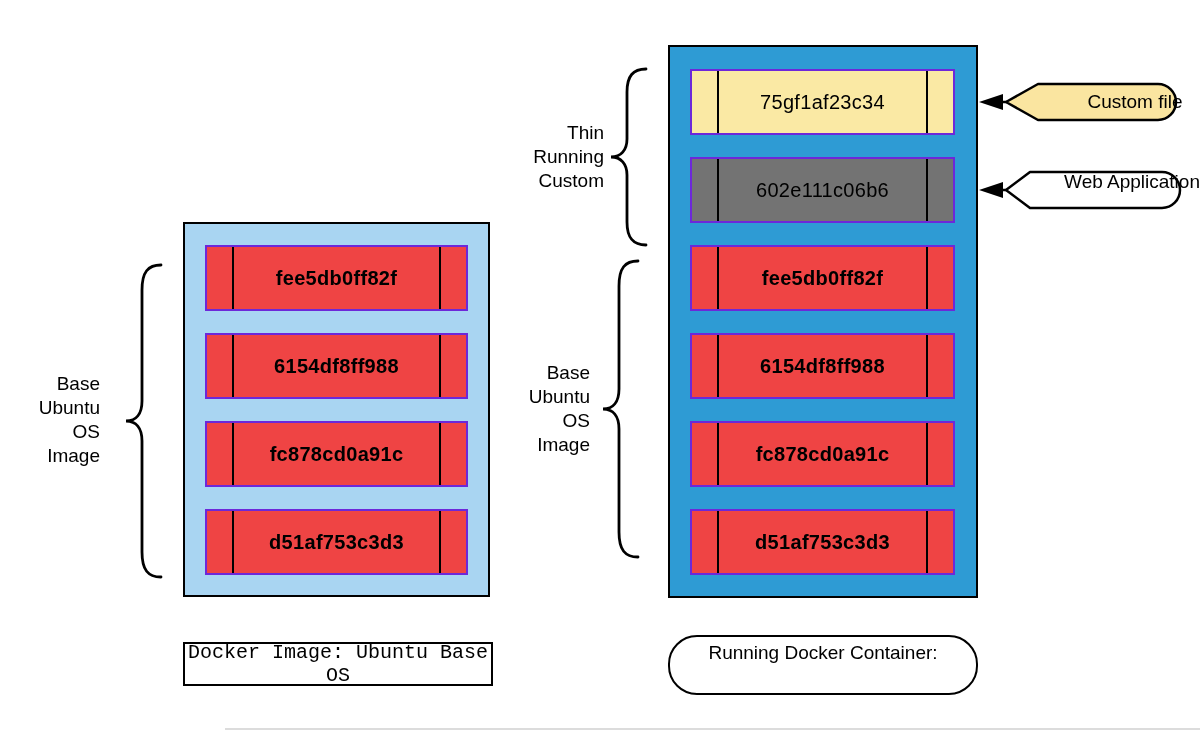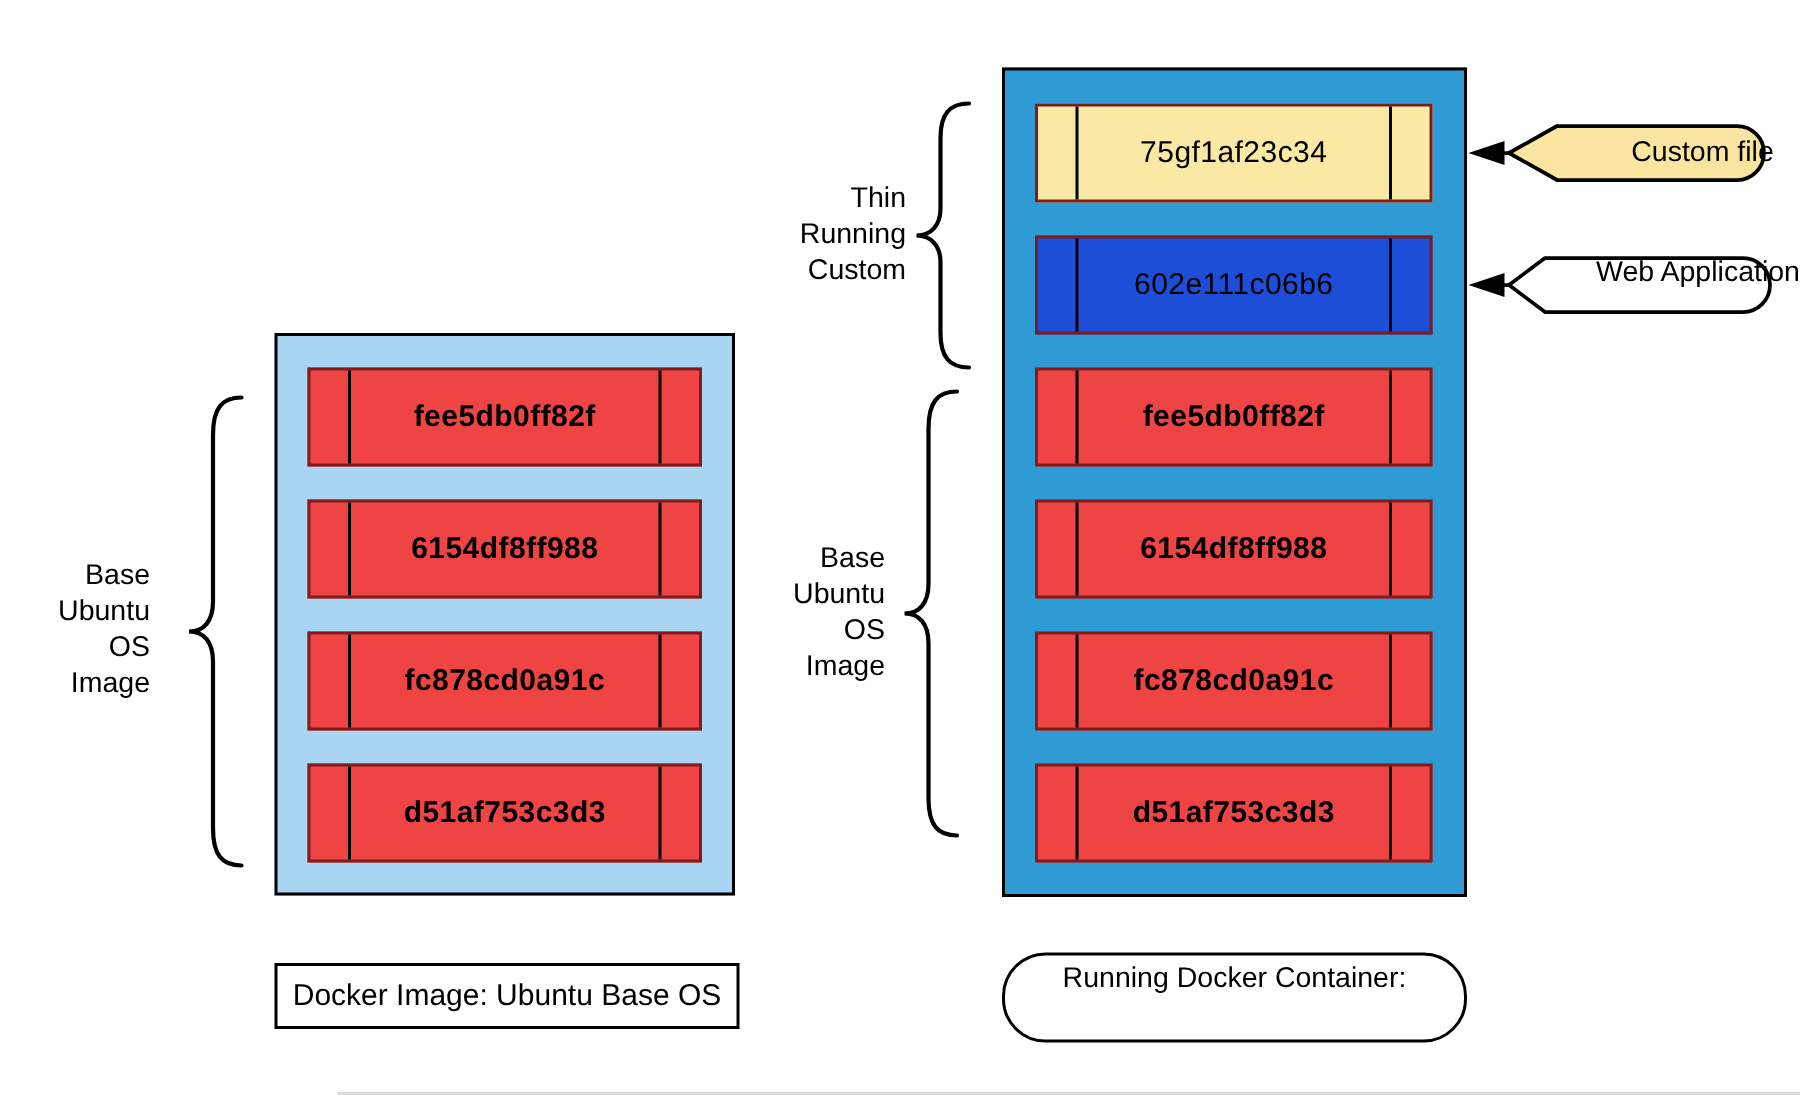--- a/index.html
+++ b/index.html
@@ -8,32 +8,32 @@
     font-family:"Liberation Sans",sans-serif;color:#000;overflow:hidden;
   }
   
   .image-box{
     position:absolute;box-sizing:border-box;border:2px solid #000;
   }
   .image-box.light{background:#A9D5F2;}
   .image-box.dark{background:#2E9BD4;}
   
   .layer{
-    position:absolute;box-sizing:border-box;border:2px solid #7f1d1d;
+    position:absolute;box-sizing:border-box;border:2px solid #6d28d9;
     display:flex;align-items:center;justify-content:center;
     font-size:20px;letter-spacing:.3px;
   }
   .layer::before,.layer::after{
     content:"";position:absolute;top:0;bottom:0;width:2px;background:#000;
   }
   .layer::before{left:25px;}
   .layer::after{right:25px;}
   .layer.orange{background:#ef4444;font-weight:bold;}
   .layer.yellow{background:#FAE9A4;}
-  .layer.white{background:#1d4ed8;}
+  .layer.white{background:#737373;}
   
   .brace-label{
     position:absolute;text-align:right;font-size:19px;line-height:24px;
   }
   
   .caption{
     position:absolute;box-sizing:border-box;border:2px solid #000;background:#fff;
     text-align:center;
   }
   .caption.one-line{font-size:20px;display:flex;align-items:center;justify-content:center;}
@@ -71,21 +71,21 @@
       <span>6154df8ff988</span>
     </div>
     <div class="layer orange" style="left:20px;top:197px;width:263px;height:66px;">
       <span>fc878cd0a91c</span>
     </div>
     <div class="layer orange" style="left:20px;top:285px;width:263px;height:66px;">
       <span>d51af753c3d3</span>
     </div>
   </div>
 
-  <div class="caption one-line" style="left:183px;top:642px;width:310px;height:44px;">
+  <div class="caption one-line" style="left:183px;top:642px;width:310px;height:44px;font-family:Liberation Mono, monospace;">
     <span>Docker Image: Ubuntu Base OS</span>
   </div>
 
   <div class="brace-label" style="right:596px;top:121px;">
     <div>Thin</div>
     <div>Running</div>
     <div>Custom</div>
   </div>
 
   <svg style="left:608px;top:66px;" width="44" height="182" viewBox="0 0 44 182">

